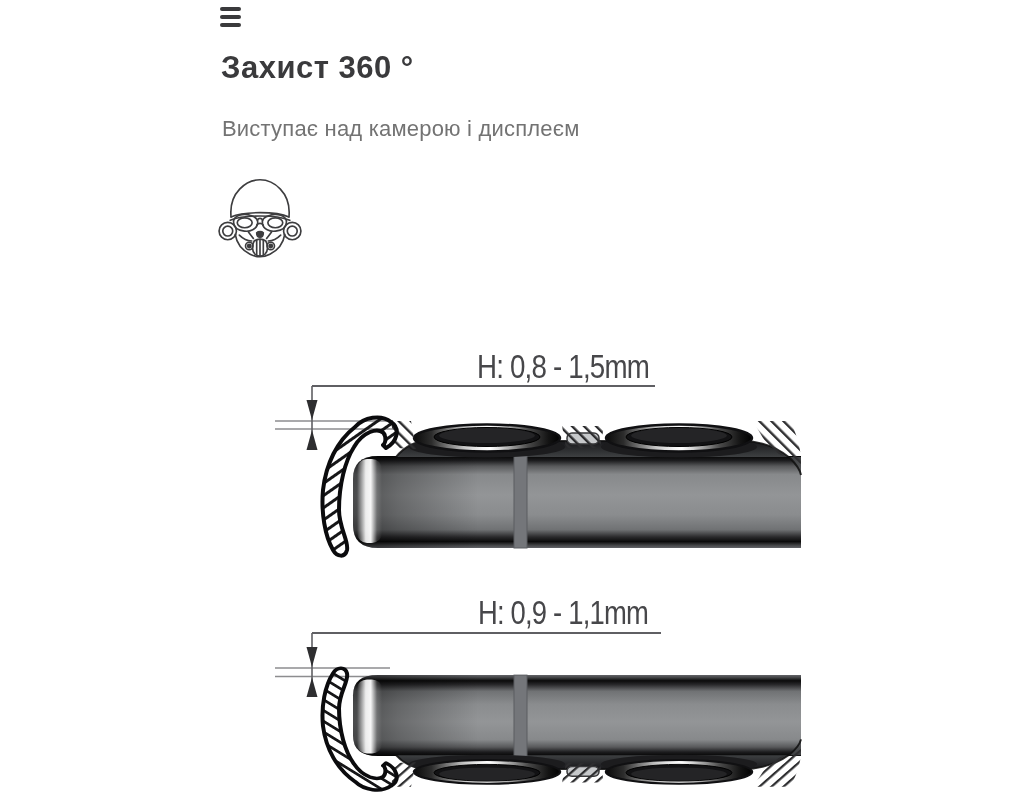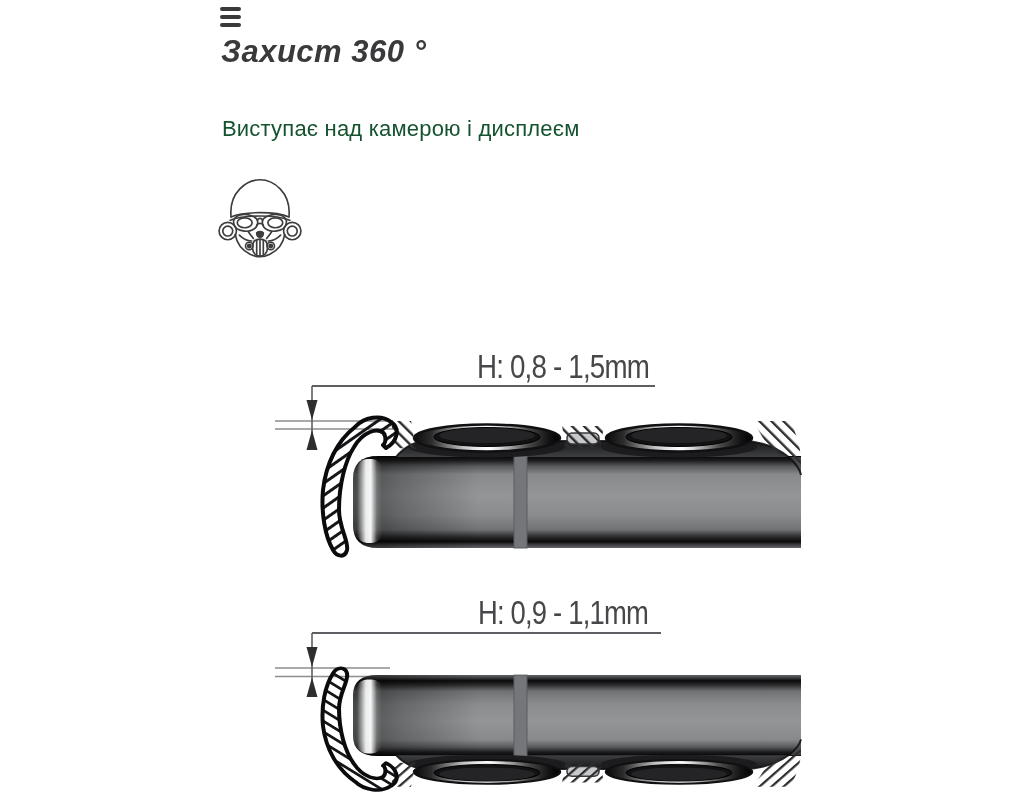--- a/index.html
+++ b/index.html
@@ -9,27 +9,27 @@
     font-family:"Liberation Sans",sans-serif;
   }
   .abs{position:absolute;}
 
   
   .menu-btn{left:220px;top:6px;width:22px;height:22px;display:flex;
     flex-direction:column;justify-content:space-between;padding:1px 0;box-sizing:border-box;cursor:pointer;}
   .menu-btn .bar{width:21px;height:4px;border-radius:2px;background:#3a3a3c;}
 
   
-  .page-title{left:221px;top:34px;
-    font-size:31px;font-weight:800;font-style:italic;
+  .page-title{left:221px;top:50px;
+    font-size:31px;font-weight:800;
     color:#3a3a3c;letter-spacing:.5px;white-space:nowrap;}
 
   
   .page-subtitle{left:222px;top:116px;
-    font-size:22px;font-weight:400;color:#14532d;letter-spacing:.2px;white-space:nowrap;}
+    font-size:22px;font-weight:400;color:#737373;letter-spacing:.2px;white-space:nowrap;}
 
   svg{display:block;}
   .diagram-svg{left:0;top:0;}
   .dim-label{font-family:"Liberation Sans",sans-serif;font-size:34px;fill:#47474a;letter-spacing:-1px;}
 </style>
 </head>
 <body>
 
 <div class="abs menu-btn">
   <span class="bar"></span>

